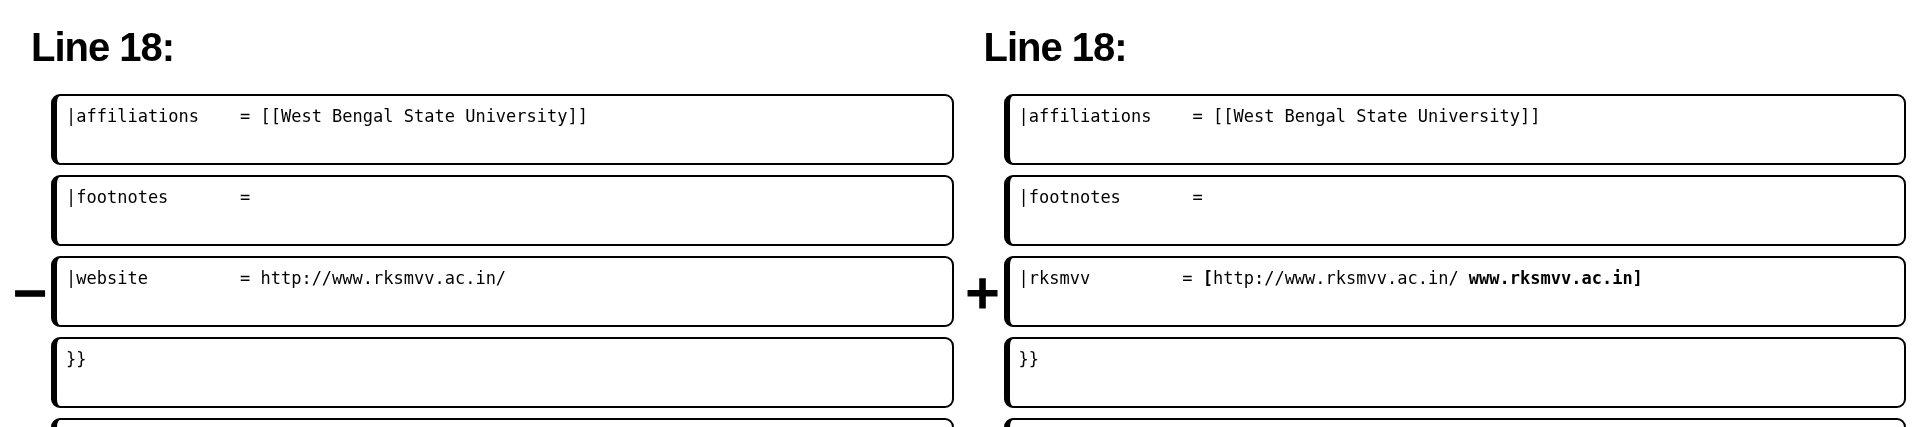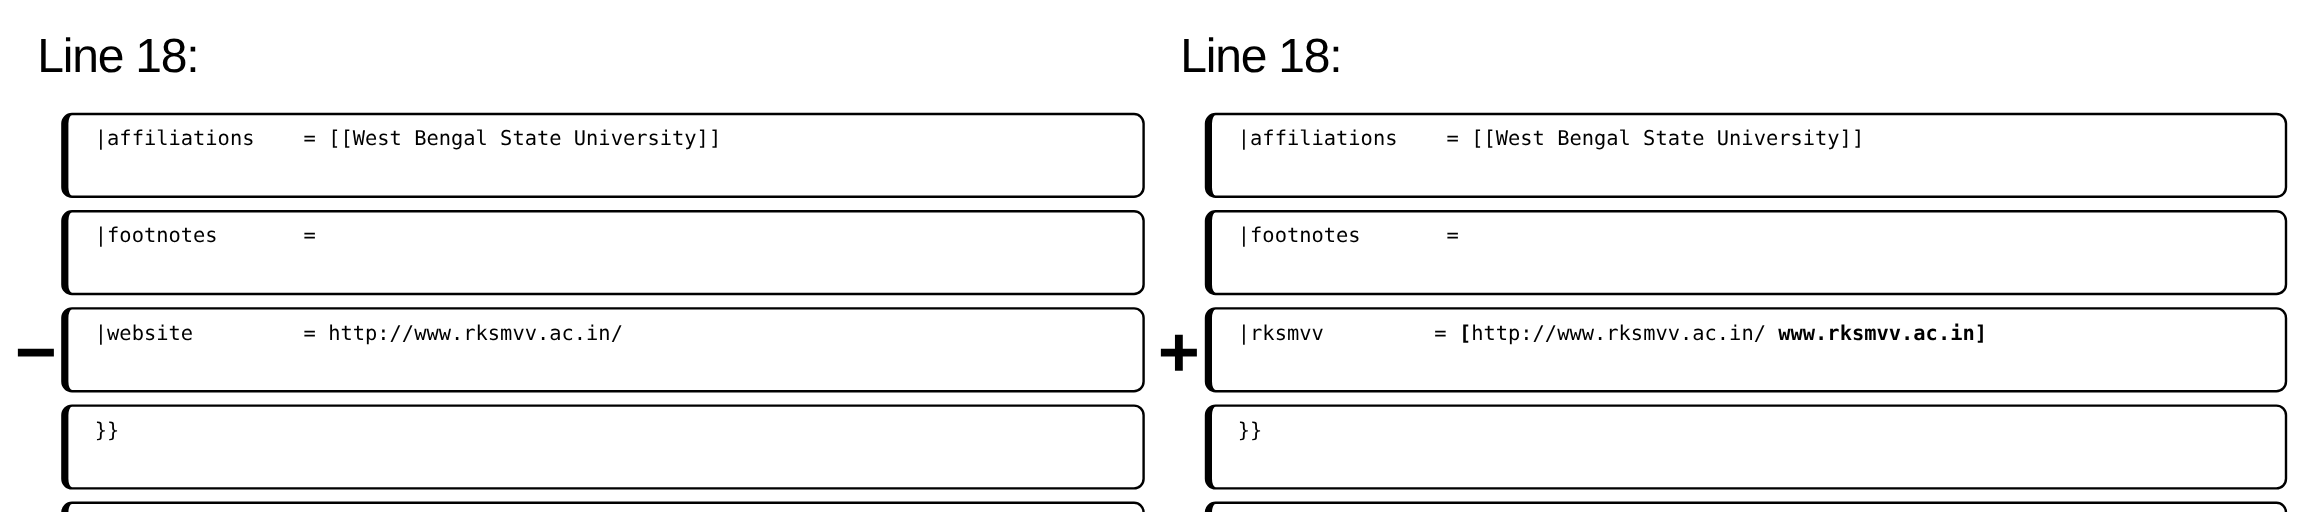--- a/index.html
+++ b/index.html
@@ -20,21 +20,21 @@
     padding: 0 14px 0 9px;
     box-sizing: border-box;
     width: 1920px;
   }
   .column {
     flex: 1 1 0;
     min-width: 0;
   }
   .heading {
     font-family: "Liberation Sans", sans-serif;
-    font-weight: normal;
+    font-weight: bold;
     font-size: 40px;
     line-height: 46px;
     letter-spacing: -1px;
     color: #000000;
     margin: 24px 0 24px 22px;
   }
   .row {
     display: flex;
     align-items: stretch;
     margin-bottom: 10px;
@@ -55,21 +55,21 @@
     -webkit-text-stroke: 1.2px #000000;
   }
   .box {
     flex: 1 1 auto;
     box-sizing: border-box;
     height: 71px;
     background: #ffffff;
     border: 2px solid #000000;
     border-left-width: 6px;
     border-radius: 9px;
-    padding: 8px 22px;
+    padding: 8px 9px;
     overflow: hidden;
   }
   .difftext {
     font-family: "DejaVu Sans Mono", monospace;
     font-size: 17px;
     line-height: 24px;
     white-space: pre;
     color: #000000;
     display: block;
   }

